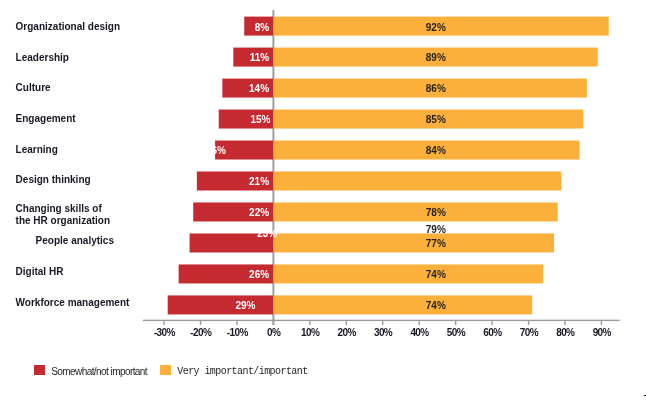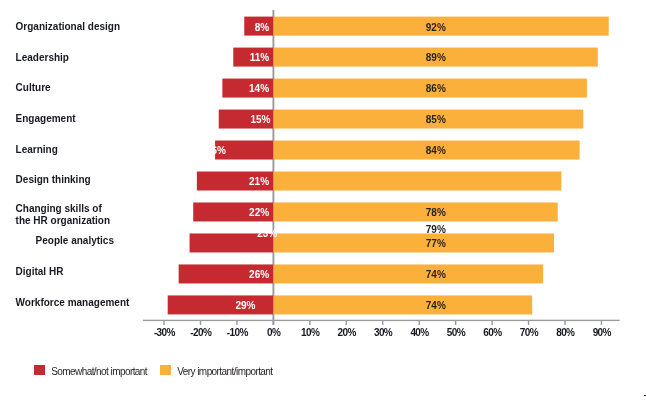--- a/index.html
+++ b/index.html
@@ -147,20 +147,20 @@
   </div>
 
 
   <div id="legend">
     <div class="legend-item" style="left: 34.3px;">
       <span class="legend-swatch" style="background: rgb(198, 42, 49);"></span>
       <span class="legend-label" style="left: 16.9px;">Somewhat/not important</span>
     </div>
     <div class="legend-item" style="left: 160.4px;">
       <span class="legend-swatch" style="background: rgb(250, 176, 58);"></span>
-      <span class="legend-label" style="left: 16.9px;">Very important/important</span>
+      <span class="legend-label" style="left: 16.9px; font-family: Liberation Mono, monospace;">Very important/important</span>
     </div>
   </div>
 
 
   <div class="edge-mark"></div>
 
 </div>
 
 </body></html>

